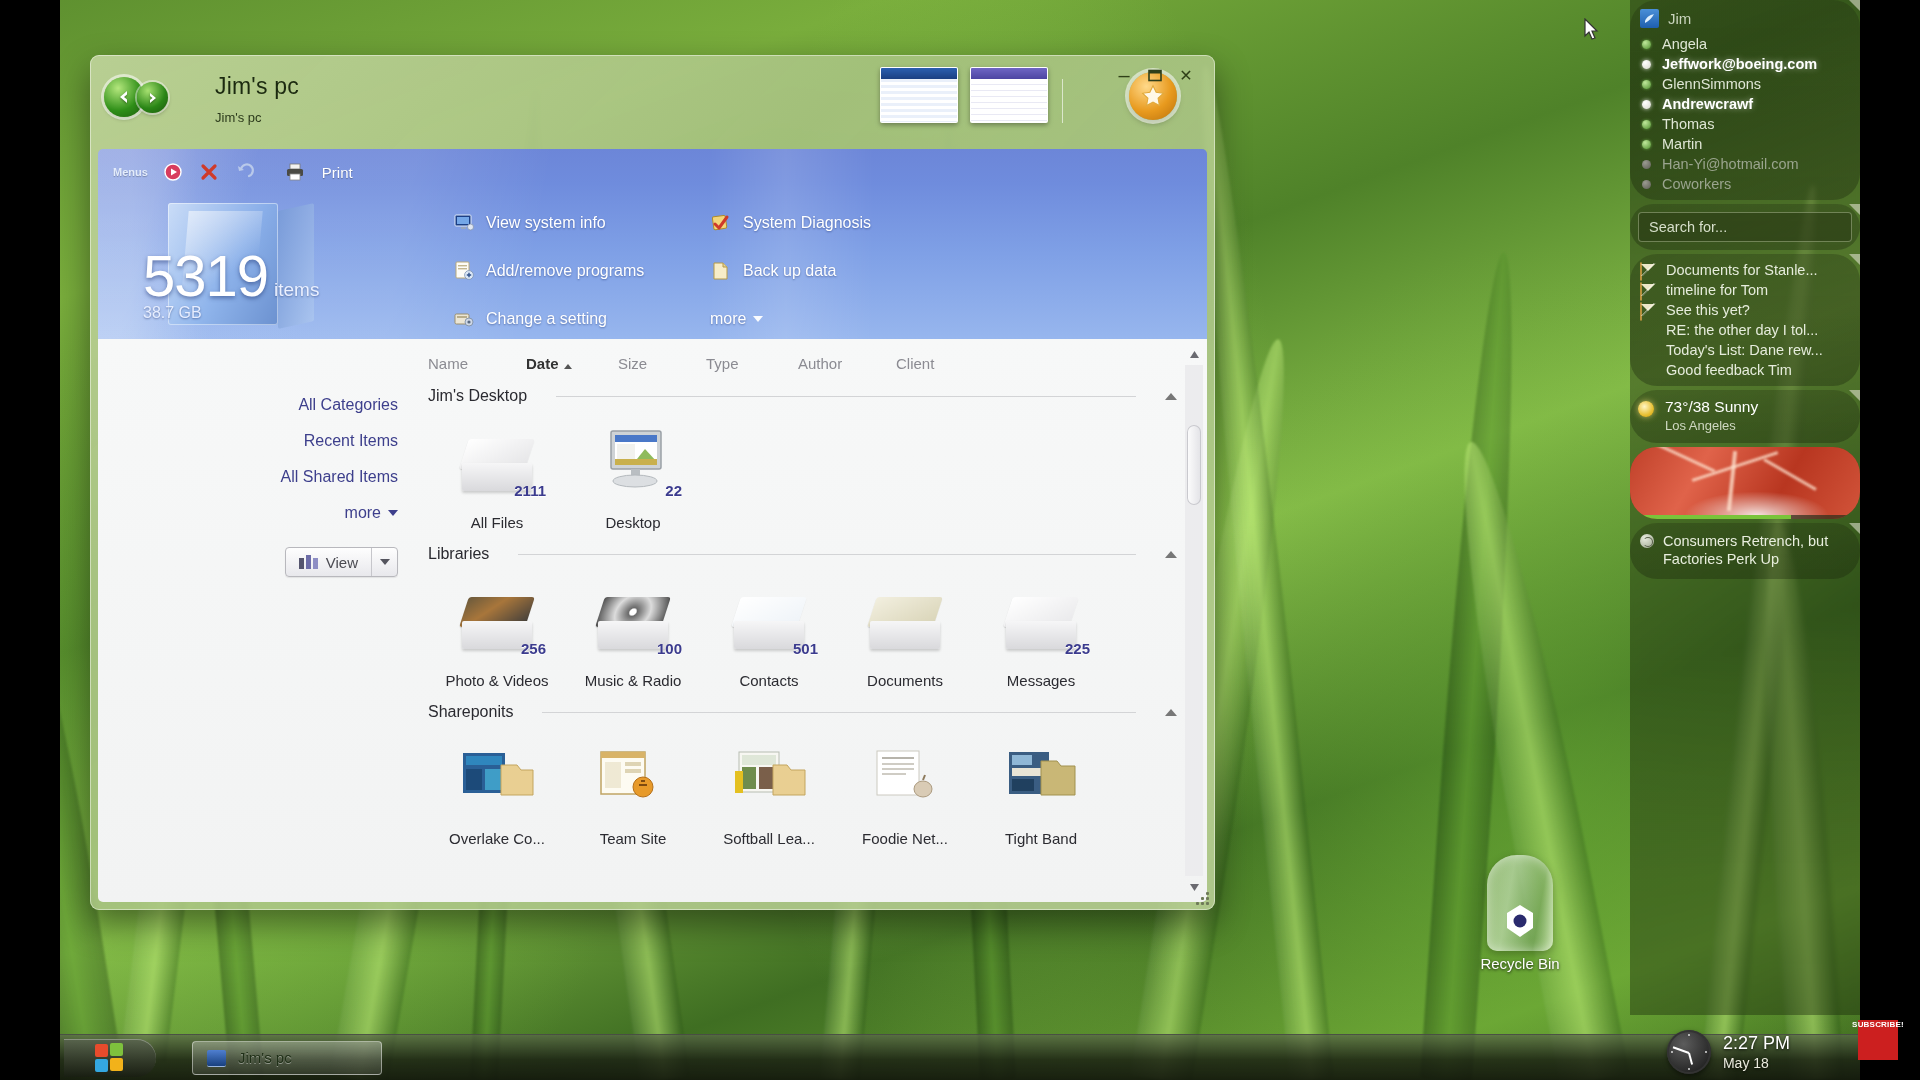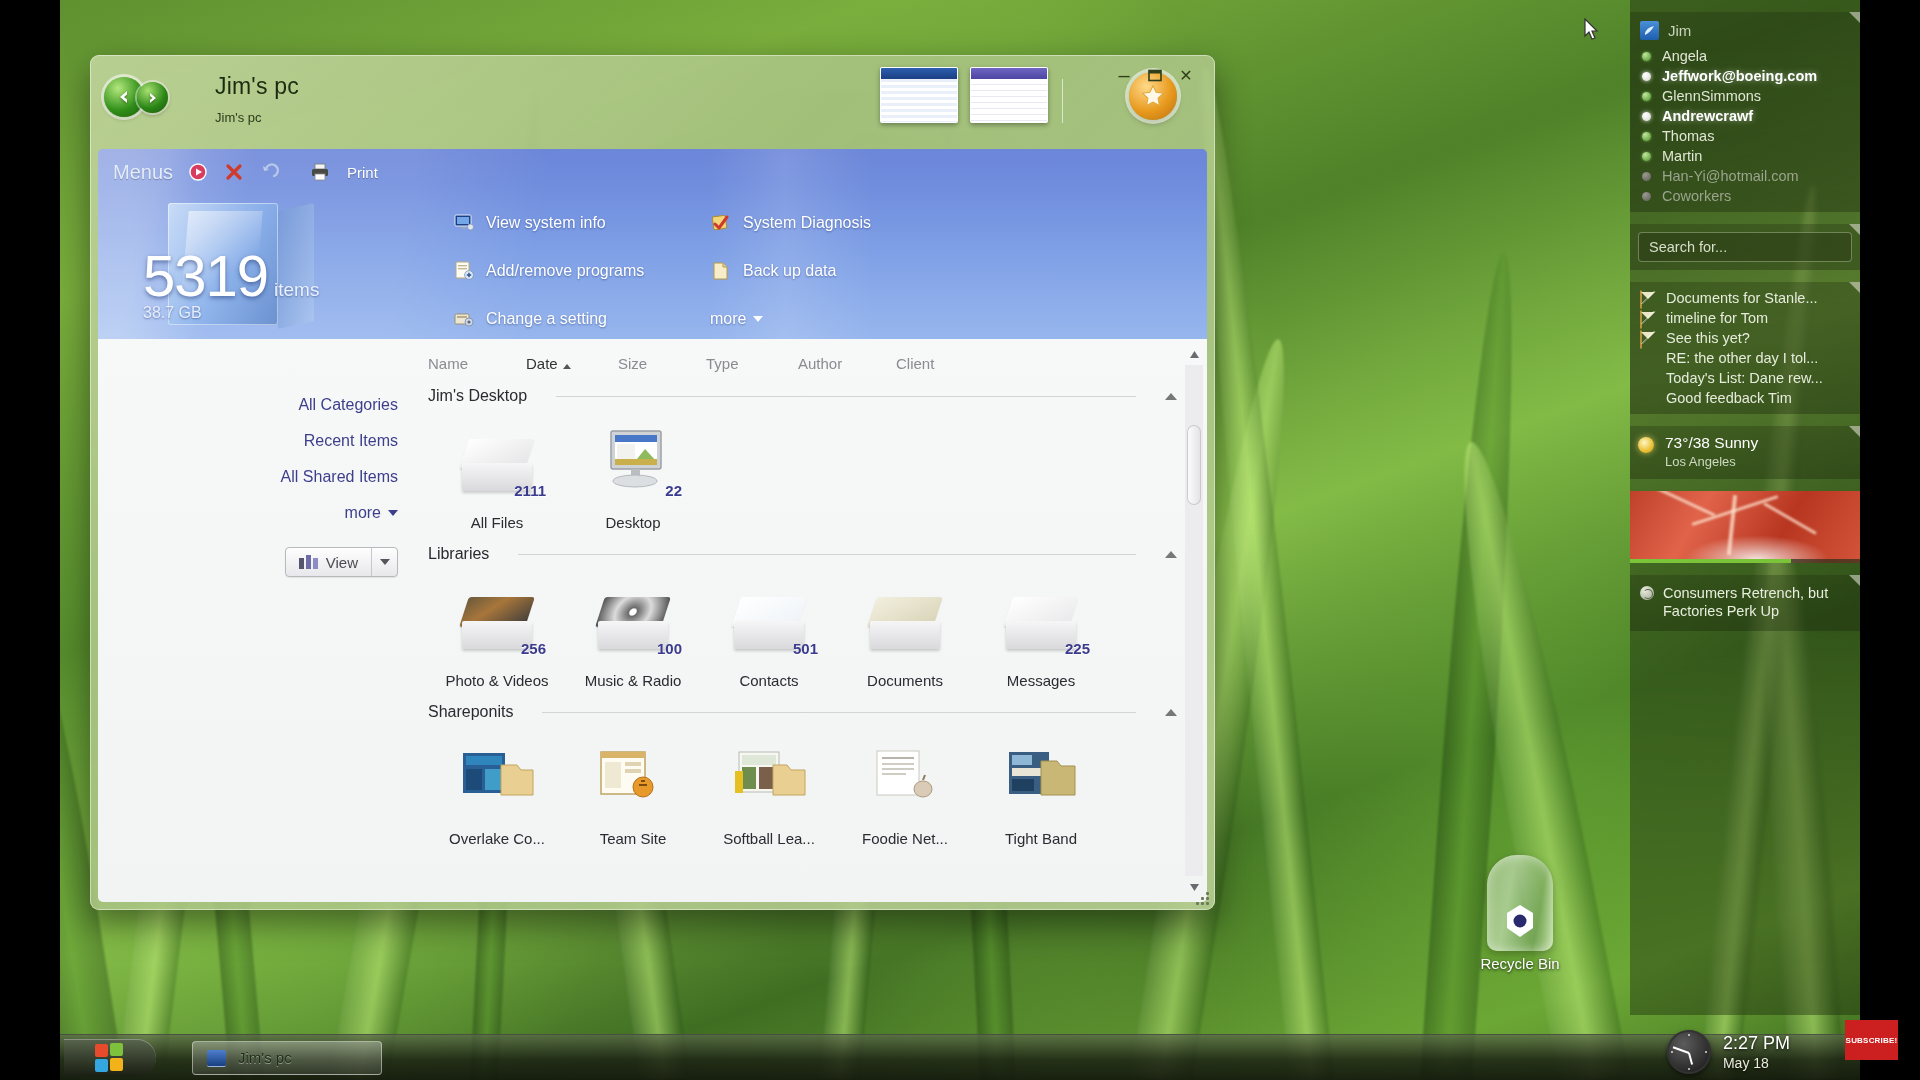--- a/index.html
+++ b/index.html
@@ -89,21 +89,21 @@
       linear-gradient(105deg, rgba(255,255,255,.18) 0 6%, rgba(255,255,255,0) 14%),
       linear-gradient(100deg, rgba(255,255,255,.10) 28% , rgba(255,255,255,0) 40%),
       linear-gradient(180deg, #6c86d8 0%, #6f8cdd 18%, #7fa0e6 55%, #97b6ee 100%);
     border-radius: 5px 5px 0 0;
     overflow: hidden;
   }
   #blue-panel .sheen { position: absolute; inset: 0;
      background: linear-gradient(90deg, rgba(255,255,255,.14) 0 3%, rgba(255,255,255,0) 9%,
         rgba(255,255,255,0) 55%, rgba(255,255,255,.12) 62%, rgba(255,255,255,0) 70%); }
   #menubar { position: absolute; left: 15px; top: 10px; display: flex; align-items: center; gap: 14px; height: 26px; }
-  #menubar .mlabel { color: #e3ecfb; font-size: 20px; text-shadow: 0 1px 1px rgba(0,0,0,.25); }
+  #menubar .mlabel { color: #e3ecfb; font-size: 11px; text-shadow: 0 1px 1px rgba(0,0,0,.25); font-weight: bold; }
   .mb-icon { width: 22px; height: 22px; display: flex; align-items: center; justify-content: center; }
   #menubar .print-label { color: #fff; font-size: 15px; text-shadow: 0 1px 1px rgba(0,0,0,.3); margin-left: 2px; }
 
   #pc-visual { position: absolute; left: 40px; top: 48px; width: 210px; height: 135px; }
   .pc-box { position: absolute; left: 30px; top: 6px; width: 110px; height: 122px;
      background: linear-gradient(120deg, rgba(210,228,250,.85), rgba(140,180,235,.75) 55%, rgba(95,135,200,.8));
      border-radius: 3px; box-shadow: inset 0 0 0 1px rgba(255,255,255,.45); }
   .pc-side { position: absolute; left: 140px; top: 10px; width: 36px; height: 118px;
      background: linear-gradient(100deg, rgba(120,155,215,.85), rgba(180,205,240,.55));
      transform: skewY(-12deg); border-radius: 2px; }
@@ -124,21 +124,21 @@
   .more-link { display: flex; align-items: center; gap: 7px; color: #fff; font-size: 16px;
        text-shadow: 0 1px 2px rgba(20,40,100,.45); height: 48px; }
   .caret-down { width: 0; height: 0; border-left: 5px solid transparent; border-right: 5px solid transparent;
        border-top: 6px solid #fff; opacity: .95; }
 
   
   #content { position: absolute; left: 8px; top: 284px; width: 1109px; height: 563px;
       background: linear-gradient(#f7f8f8, #f2f3f3); border-radius: 0 0 5px 5px; overflow: hidden; }
   #col-headers { position: absolute; left: 330px; top: 8px; display: flex; gap: 0; }
   .col-h { font-size: 15px; color: #8b8b92; padding: 8px 0; }
-  .col-h.active { color: #333; font-weight: normal; }
+  .col-h.active { color: #333; font-weight: bold; }
   .sort-caret { display:inline-block; margin-left: 5px; width: 0; height: 0;
       border-left: 4px solid transparent; border-right: 4px solid transparent; border-bottom: 5px solid #555; }
 
   #left-rail { position: absolute; left: 0; top: 48px; width: 318px; text-align: right; padding-right: 18px; }
   .rail-item { font-size: 16px; color: #3d3f8c; padding: 9px 0; }
   .rail-more { font-size: 16px; color: #3d3f8c; padding: 9px 0; display: flex; justify-content: flex-end;
       align-items: center; gap: 7px; }
   .rail-more .caret { width: 0; height: 0; border-left: 5px solid transparent; border-right: 5px solid transparent;
       border-top: 6px solid #3d3f8c; }
   #view-button { margin-top: 16px; display: inline-flex; align-items: stretch; height: 30px;
@@ -177,22 +177,22 @@
   .sc-thumb { position: absolute; top: 60px; left: 2px; width: 14px; height: 80px; border-radius: 7px;
      background: linear-gradient(90deg, #fdfdfd, #e2e2e6); box-shadow: inset 0 0 0 1px #c9c9ce; }
 
   #resize-grip { position: absolute; right: 6px; bottom: 5px; width: 14px; height: 14px; }
   #resize-grip i { position: absolute; width: 3px; height: 3px; background: #6e7a58; border-radius: 1px; }
 
   
   #sidebar { position: absolute; right: 60px; top: 0; width: 230px; height: 1015px; z-index: 40;
       background: linear-gradient(180deg, rgba(22,33,10,.42), rgba(18,28,8,.38));
       backdrop-filter: blur(2px); }
-  .gadget { position: relative; margin: 12px 0 4px 0; padding: 6px 8px;
-      background: linear-gradient(180deg, rgba(30,42,14,.30), rgba(22,32,10,.34)); }
+  .gadget { position: relative; margin: 0 0 4px 0; padding: 6px 8px;
+      background: linear-gradient(180deg, rgba(30,42,14,.30), rgba(22,32,10,.34)); border-radius: 27px; }
   .gadget .grip { position: absolute; right: 0; top: 0; width: 0; height: 0;
       border-top: 11px solid rgba(235,235,220,.55); border-left: 11px solid transparent; }
   .contact-head { display: flex; align-items: center; gap: 9px; padding: 3px 2px 6px 2px; }
   .avatar { width: 19px; height: 19px; border-radius: 2px;
       background: linear-gradient(#4a8fd8, #1e5fae); display: flex; align-items: center; justify-content: center; }
   .contact-name-head { font-size: 15px; color: #c9d4bd; }
   .contact-row { display: flex; align-items: center; gap: 11px; padding: 2px 2px 2px 4px; }
   .dot { width: 9px; height: 9px; border-radius: 50%; flex: 0 0 9px; }
   .dot.online { background: radial-gradient(circle at 35% 30%, #bfe89a, #4e8f2e); box-shadow: 0 0 3px rgba(150,230,110,.6); }
   .dot.busy { background: radial-gradient(circle at 35% 30%, #ffffff, #d6d6cc); box-shadow: 0 0 4px rgba(255,255,255,.8); }
@@ -272,22 +272,22 @@
 
   #clock-area { position: absolute; right: 130px; bottom: 6px; display: flex; align-items: center; gap: 12px; z-index: 56; }
   .analog { width: 44px; height: 44px; border-radius: 50%; background: radial-gradient(circle at 38% 32%, #5c5c5c, #111);
       box-shadow: inset 0 0 0 2px #333, 0 2px 5px rgba(0,0,0,.5); position: relative; }
   .analog i.h, .analog i.m { position: absolute; left: 50%; top: 50%; background: #fff; transform-origin: 0 50%; }
   .analog i.h { width: 12px; height: 2px; transform: rotate(75deg); }
   .analog i.m { width: 17px; height: 2px; transform: rotate(200deg); }
   .analog b { position: absolute; width: 2px; height: 2px; background: #ddd; border-radius: 50%; }
   .clock-text .time { font-size: 18px; color: #fff; text-shadow: 0 1px 3px rgba(0,0,0,.8); }
   .clock-text .date { font-size: 14px; color: #eaeade; text-shadow: 0 1px 3px rgba(0,0,0,.8); margin-top: 1px; }
-  #subscribe { position: absolute; right: 22px; bottom: 20px; width: 53px; height: 40px; background: #cc1f1f;
-      display: flex; align-items: center; justify-content: center; z-index: 70; }
+  #subscribe { position: absolute; right: 22px; bottom: 20px; width: 40px; height: 40px; background: #cc1f1f;
+      display: flex; justify-content: center; z-index: 70; }
   #subscribe span { font-size: 8px; color: #fff; font-weight: bold; letter-spacing: .2px; }
 
   #cursor { position: absolute; left: 1584px; top: 18px; z-index: 80; }
 </style>
 </head>
 <body>
 
 <div id="desktop">
   <div class="blade" style="left:120px;top:300px;width:46px;height:760px;transform:rotate(7deg);"></div>
   <div class="blade dark" style="left:230px;top:180px;width:34px;height:900px;transform:rotate(-5deg);"></div>

